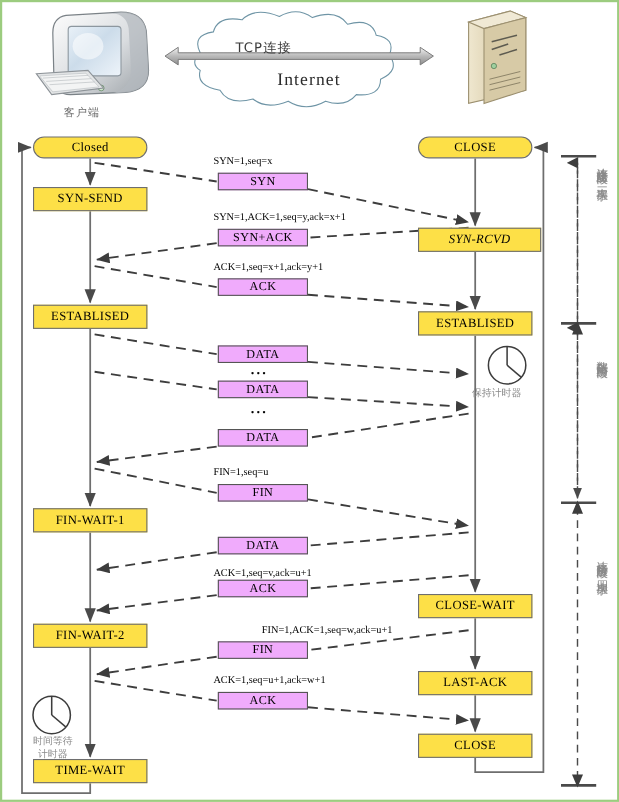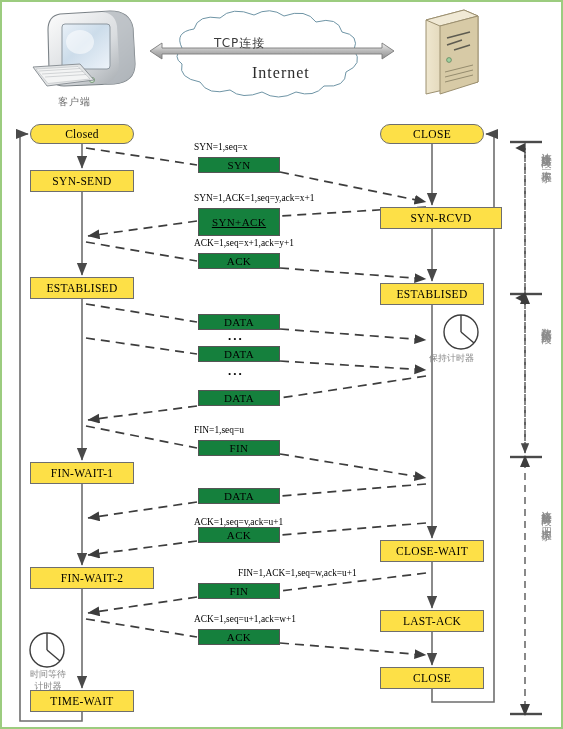--- a/index.html
+++ b/index.html
@@ -15,21 +15,21 @@
 
   
   .sbox{position:absolute;box-sizing:border-box;background:#fde047;
         border:1.4px solid #6e6e6e;
         display:flex;align-items:center;justify-content:center;
         font-family:"Liberation Serif",serif;font-size:11.5px;color:#000;
         letter-spacing:.3px;white-space:nowrap;}
   .sbox.round{border-radius:13px;}
 
   
-  .mbox{position:absolute;box-sizing:border-box;background:#15803d;
+  .mbox{position:absolute;box-sizing:border-box;background:#f0abfc;
         border:1.1px solid #555;
         display:flex;align-items:center;justify-content:center;
         font-family:"Liberation Serif",serif;font-size:11px;color:#000;
         letter-spacing:.4px;white-space:nowrap;}
 
   
   .mtext{position:absolute;font-family:"Liberation Serif",serif;font-size:9.4px;
          color:#000;white-space:nowrap;}
 
   
@@ -224,40 +224,40 @@
       <circle cx="45" cy="648" r="17"></circle>
       <line x1="45" y1="648" x2="45" y2="631"></line>
       <line x1="45" y1="648" x2="58" y2="659"></line>
     </g>
   </svg>
 
   <div class="sbox round" style="left:28px;top:122px;width:104px;height:20px;">Closed</div>
   <div class="sbox" style="left:28px;top:168px;width:104px;height:22px;">SYN-SEND</div>
   <div class="sbox" style="left:28px;top:275px;width:104px;height:22px;">ESTABLISED</div>
   <div class="sbox" style="left:28px;top:460px;width:104px;height:22px;">FIN-WAIT-1</div>
-  <div class="sbox" style="left:28px;top:565px;width:124px;height:22px;">FIN-WAIT-2</div>
+  <div class="sbox" style="left:28px;top:565px;width:104px;height:22px;">FIN-WAIT-2</div>
   <div class="sbox" style="left:28px;top:688px;width:104px;height:22px;">TIME-WAIT</div>
 
   <div class="sbox round" style="left:378px;top:122px;width:104px;height:20px;">CLOSE</div>
-  <div class="sbox" style="left:378px;top:205px;width:122px;height:22px;">SYN-RCVD</div>
+  <div class="sbox" style="left:378px;top:205px;width:112px;height:22px;font-style:italic;">SYN-RCVD</div>
   <div class="sbox" style="left:378px;top:281px;width:104px;height:22px;">ESTABLISED</div>
   <div class="sbox" style="left:378px;top:538px;width:104px;height:22px;">CLOSE-WAIT</div>
   <div class="sbox" style="left:378px;top:665px;width:104px;height:22px;">CLOSE</div>
   <div class="sbox" style="left:378px;top:608px;width:104px;height:22px;">LAST-ACK</div>
 
   <div class="mtext" style="left:192px;top:140px;">SYN=1,seq=x</div>
   <div class="mtext" style="left:192px;top:191px;">SYN=1,ACK=1,seq=y,ack=x+1</div>
   <div class="mtext" style="left:192px;top:236px;">ACK=1,seq=x+1,ack=y+1</div>
   <div class="mtext" style="left:192px;top:423px;">FIN=1,seq=u</div>
   <div class="mtext" style="left:192px;top:515px;">ACK=1,seq=v,ack=u+1</div>
   <div class="mtext" style="left:192px;top:566px;margin-left:44px;">FIN=1,ACK=1,seq=w,ack=u+1</div>
   <div class="mtext" style="left:192px;top:612px;">ACK=1,seq=u+1,ack=w+1</div>
 
   <div class="mbox" style="left:196px;top:155px;width:82px;height:16px;">SYN</div>
-  <div class="mbox" style="left:196px;top:206px;width:82px;height:28px;text-decoration:underline;">SYN+ACK</div>
+  <div class="mbox" style="left:196px;top:206px;width:82px;height:16px;">SYN+ACK</div>
   <div class="mbox" style="left:196px;top:251px;width:82px;height:16px;">ACK</div>
   <div class="mbox" style="left:196px;top:312px;width:82px;height:16px;">DATA</div>
   <div class="mbox" style="left:196px;top:344px;width:82px;height:16px;">DATA</div>
   <div class="mbox" style="left:196px;top:388px;width:82px;height:16px;">DATA</div>
   <div class="mbox" style="left:196px;top:438px;width:82px;height:16px;">FIN</div>
   <div class="mbox" style="left:196px;top:486px;width:82px;height:16px;">DATA</div>
   <div class="mbox" style="left:196px;top:525px;width:82px;height:16px;">ACK</div>
   <div class="mbox" style="left:196px;top:581px;width:82px;height:16px;">FIN</div>
   <div class="mbox" style="left:196px;top:627px;width:82px;height:16px;">ACK</div>
 

